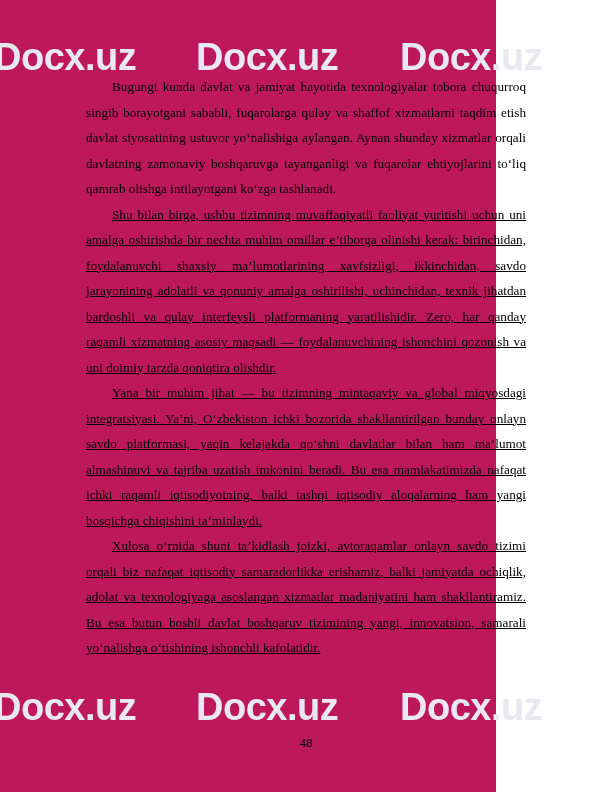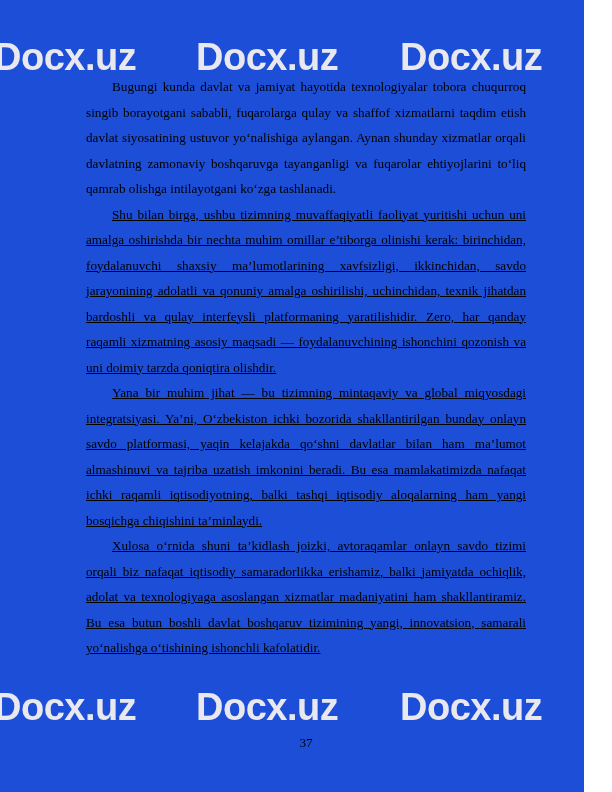--- a/index.html
+++ b/index.html
@@ -11,23 +11,23 @@
     height: 792px;
     background: #ffffff;
     font-family: "Liberation Serif", serif;
     position: relative;
     overflow: hidden;
   }
   .page {
     position: absolute;
     left: 0;
     top: 0;
-    width: 584px;
+    width: 496px;
     height: 792px;
-    background: #1d4ed8;
+    background: #be185d;
   }
   
   .watermark {
     position: absolute;
     font-family: "Liberation Sans", sans-serif;
     font-weight: bold;
     color: #e8e8ee;
     letter-spacing: -0.5px;
     white-space: nowrap;
     user-select: none;
@@ -84,14 +84,14 @@
     <p class="para">Bugungi kunda davlat va jamiyat hayotida texnologiyalar tobora chuqurroq singib borayotgani sababli, fuqarolarga qulay va shaffof xizmatlarni taqdim etish davlat siyosatining ustuvor yo‘nalishiga aylangan. Aynan shunday xizmatlar orqali davlatning zamonaviy boshqaruvga tayanganligi va fuqarolar ehtiyojlarini to‘liq qamrab olishga intilayotgani ko‘zga tashlanadi.</p>
     <p class="para">Shu bilan birga, ushbu tizimning muvaffaqiyatli faoliyat yuritishi uchun uni amalga oshirishda bir nechta muhim omillar e’tiborga olinishi kerak: birinchidan, foydalanuvchi shaxsiy ma’lumotlarining xavfsizligi, ikkinchidan, savdo jarayonining adolatli va qonuniy amalga oshirilishi, uchinchidan, texnik jihatdan bardoshli va qulay interfeysli platformaning yaratilishidir. Zero, har qanday raqamli xizmatning asosiy maqsadi — foydalanuvchining ishonchini qozonish va uni doimiy tarzda qoniqtira olishdir.</p>
     <p class="para">Yana bir muhim jihat — bu tizimning mintaqaviy va global miqyosdagi integratsiyasi. Ya’ni, O‘zbekiston ichki bozorida shakllantirilgan bunday onlayn savdo platformasi, yaqin kelajakda qo‘shni davlatlar bilan ham ma’lumot almashinuvi va tajriba uzatish imkonini beradi. Bu esa mamlakatimizda nafaqat ichki raqamli iqtisodiyotning, balki tashqi iqtisodiy aloqalarning ham yangi bosqichga chiqishini ta’minlaydi.</p>
     <p class="para">Xulosa o‘rnida shuni ta’kidlash joizki, avtoraqamlar onlayn savdo tizimi orqali biz nafaqat iqtisodiy samaradorlikka erishamiz, balki jamiyatda ochiqlik, adolat va texnologiyaga asoslangan xizmatlar madaniyatini ham shakllantiramiz. Bu esa butun boshli davlat boshqaruv tizimining yangi, innovatsion, samarali yo‘nalishga o‘tishining ishonchli kafolatidir.</p>
   </div>
 
   <div class="watermark wm-bot-left">Docx.uz</div>
   <div class="watermark wm-bot-mid">Docx.uz</div>
   <div class="watermark wm-bot-right">Docx.uz</div>
 
-  <div class="page-number">37</div>
+  <div class="page-number">48</div>
 </div>
 
 </body></html>

